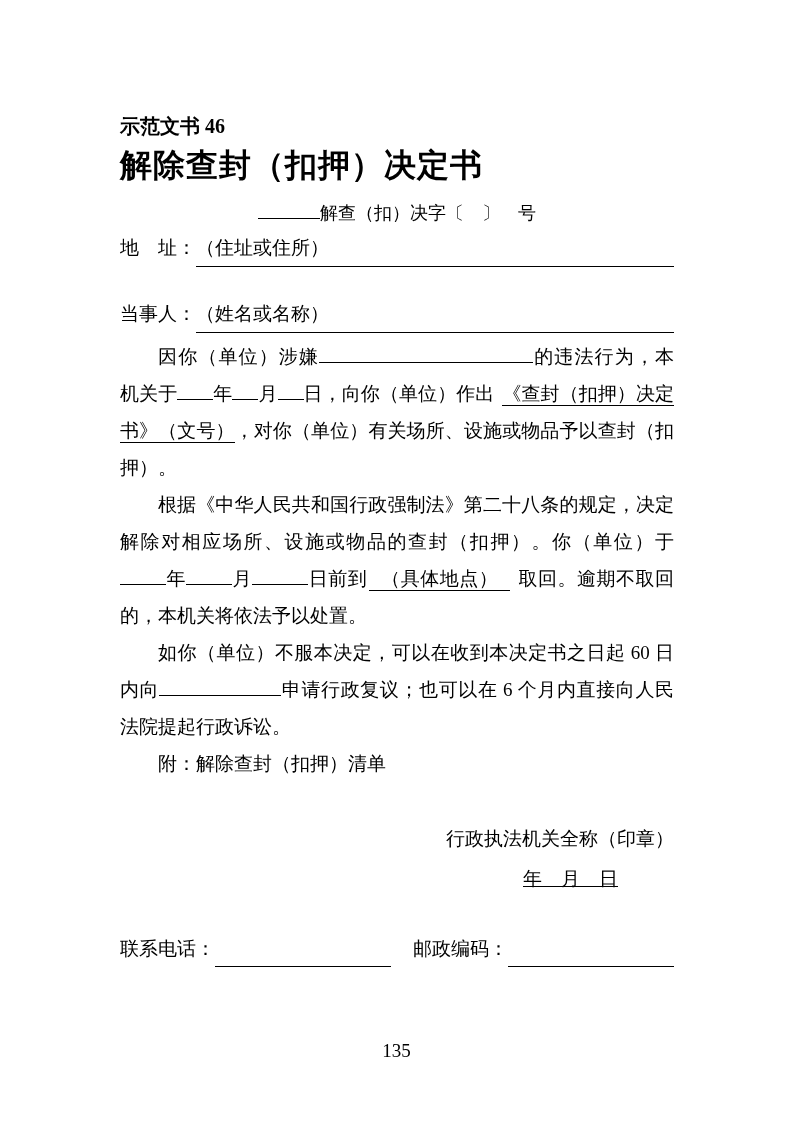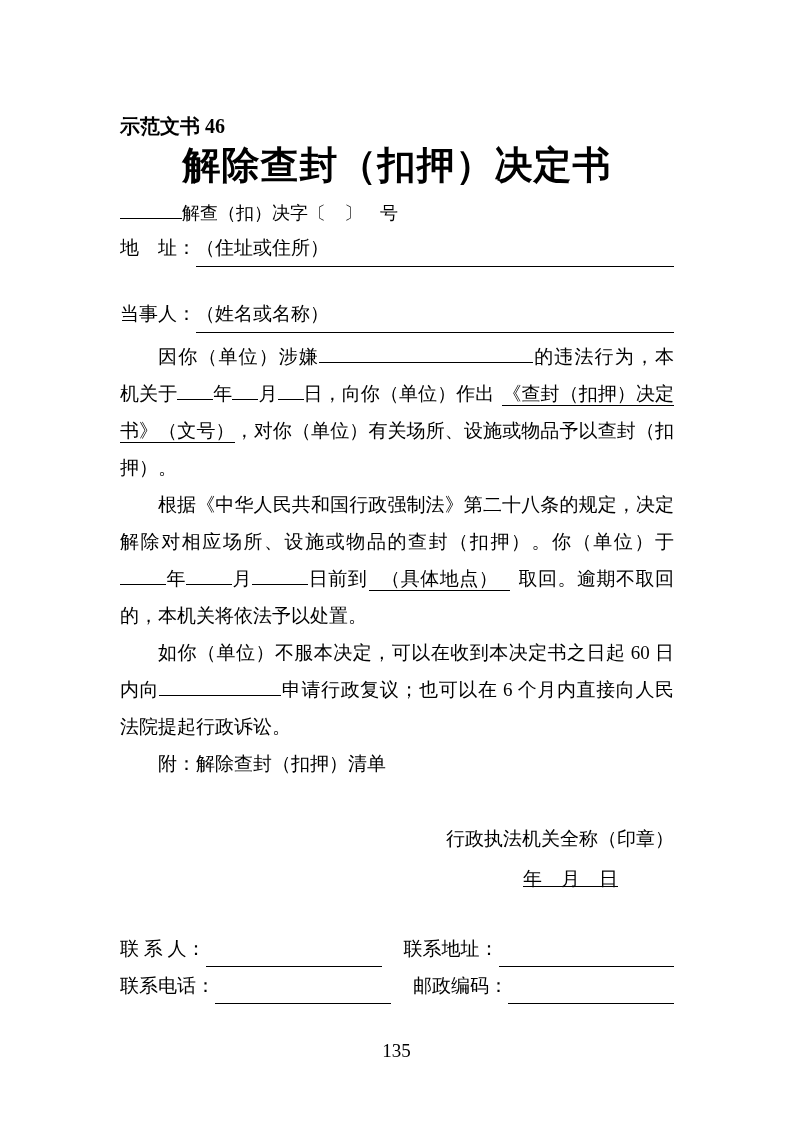--- a/index.html
+++ b/index.html
@@ -6,22 +6,22 @@
   html, body { margin: 0; padding: 0; background: #ffffff; }
   .page {
     width: 793px; height: 1122px; position: relative; margin: 13px auto;
     background: #ffffff; color: #000;
     font-family: "Liberation Serif", "DejaVu Serif", serif;
     overflow: hidden;
   }
   .content { position: absolute; left: 120px; top: 100px; width: 554px; font-size: 19px; }
 
   .doc-label { font-weight: 700; font-size: 20px; line-height: 26px; }
-  .title { text-align: center; font-weight: 700; font-size: 38px; line-height: 40px; margin-top: 6px; letter-spacing: 1px; }
-  .doc-no { text-align: left; margin-top: 12px; line-height: 32px; font-size: 18px; }
+  .title { font-weight: 700; font-size: 32px; line-height: 40px; margin-top: 6px; letter-spacing: 1px; }
+  .doc-no { text-align: center; margin-top: 12px; line-height: 32px; font-size: 18px; }
 
   .fillrow { display: flex; line-height: 37px; }
   .fillrow .lab { white-space: nowrap; }
   .party { margin-top: 28px; }
   .uline { border-bottom: 1px solid #000; white-space: nowrap; }
   .fill { flex: 1 1 auto; border-bottom: 1px solid #000; }
 
   p.body { margin: 0; line-height: 37px; text-align: justify; text-indent: 2em; }
   p.first { margin-top: 5px; }
 
@@ -72,27 +72,20 @@
     <p class="body"><span>如你（单位）不服本决定，可以在收到本决定书之日起 60 日内向</span><span class="iblank" style="width:122px"></span><span>申请行政复议；也可以在 6 个月内直接向人民法院提起行政诉讼。</span></p>
 
     <p class="body">附：解除查封（扣押）清单</p>
 
     <div class="sign">行政执法机关全称（印章）</div>
 
     <div class="dateline">年　月　日</div>
 
     <div class="contacts">
       <div class="crow">
-        <span class="lab">联 系 人：</span>
-        <span class="blank"></span>
-        <span class="gap"></span>
-        <span class="lab">联系地址：</span>
-        <span class="blank grow"></span>
-      </div>
-      <div class="crow">
         <span class="lab">联系电话：</span>
         <span class="blank"></span>
         <span class="gap"></span>
         <span class="lab">邮政编码：</span>
         <span class="blank grow"></span>
       </div>
     </div>
 
   </div>
 

